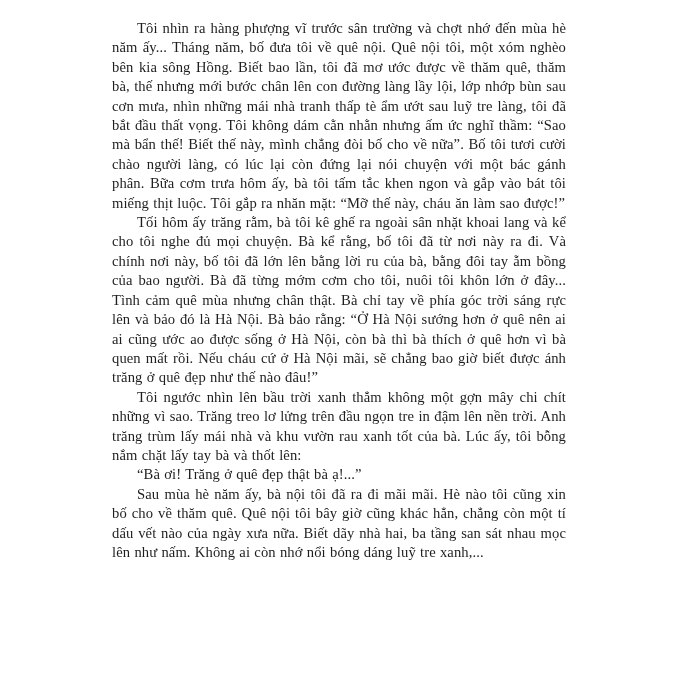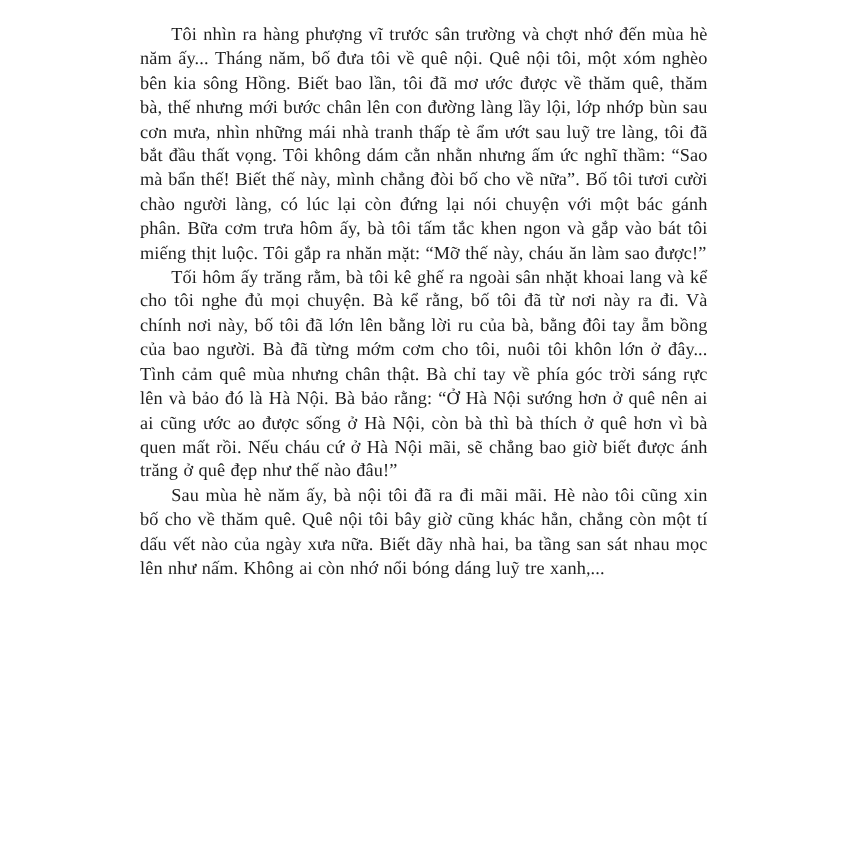--- a/index.html
+++ b/index.html
@@ -41,16 +41,18 @@
     color: #1e1e1e;
   }
 </style>
 </head>
 <body>
 
 <div class="book-page">
   <div class="text-block">
     <p>Tôi nhìn ra hàng phượng vĩ trước sân trường và chợt nhớ đến mùa hè năm ấy... Tháng năm, bố đưa tôi về quê nội. Quê nội tôi, một xóm nghèo bên kia sông Hồng. Biết bao lần, tôi đã mơ ước được về thăm quê, thăm bà, thế nhưng mới bước chân lên con đường làng lầy lội, lớp nhớp bùn sau cơn mưa, nhìn những mái nhà tranh thấp tè ẩm ướt sau luỹ tre làng, tôi đã bắt đầu thất vọng. Tôi không dám cằn nhằn nhưng ấm ức nghĩ thầm: “Sao mà bẩn thế! Biết thế này, mình chẳng đòi bố cho về nữa”. Bố tôi tươi cười chào người làng, có lúc lại còn đứng lại nói chuyện với một bác gánh phân. Bữa cơm trưa hôm ấy, bà tôi tấm tắc khen ngon và gắp vào bát tôi miếng thịt luộc. Tôi gắp ra nhăn mặt: “Mỡ thế này, cháu ăn làm sao được!”</p>
     <p>Tối hôm ấy trăng rằm, bà tôi kê ghế ra ngoài sân nhặt khoai lang và kể cho tôi nghe đủ mọi chuyện. Bà kể rằng, bố tôi đã từ nơi này ra đi. Và chính nơi này, bố tôi đã lớn lên bằng lời ru của bà, bằng đôi tay ẵm bồng của bao người. Bà đã từng mớm cơm cho tôi, nuôi tôi khôn lớn ở đây... Tình cảm quê mùa nhưng chân thật. Bà chỉ tay về phía góc trời sáng rực lên và bảo đó là Hà Nội. Bà bảo rằng: “Ở Hà Nội sướng hơn ở quê nên ai ai cũng ước ao được sống ở Hà Nội, còn bà thì bà thích ở quê hơn vì bà quen mất rồi. Nếu cháu cứ ở Hà Nội mãi, sẽ chẳng bao giờ biết được ánh trăng ở quê đẹp như thế nào đâu!”</p>
+    <p>Tôi ngước nhìn lên bầu trời xanh thẳm không một gợn mây chi chít những vì sao. Trăng treo lơ lửng trên đầu ngọn tre in đậm lên nền trời. Anh trăng trùm lấy mái nhà và khu vườn rau xanh tốt của bà. Lúc ấy, tôi bỗng nắm chặt lấy tay bà và thốt lên:</p>
+    <p>“Bà ơi! Trăng ở quê đẹp thật bà ạ!...”</p>
     <p>Sau mùa hè năm ấy, bà nội tôi đã ra đi mãi mãi. Hè nào tôi cũng xin bố cho về thăm quê. Quê nội tôi bây giờ cũng khác hẳn, chẳng còn một tí dấu vết nào của ngày xưa nữa. Biết dãy nhà hai, ba tầng san sát nhau mọc lên như nấm. Không ai còn nhớ nổi bóng dáng luỹ tre xanh,...</p>
   </div>
   <div class="page-number">8</div>
 </div>
 
 </body></html>

